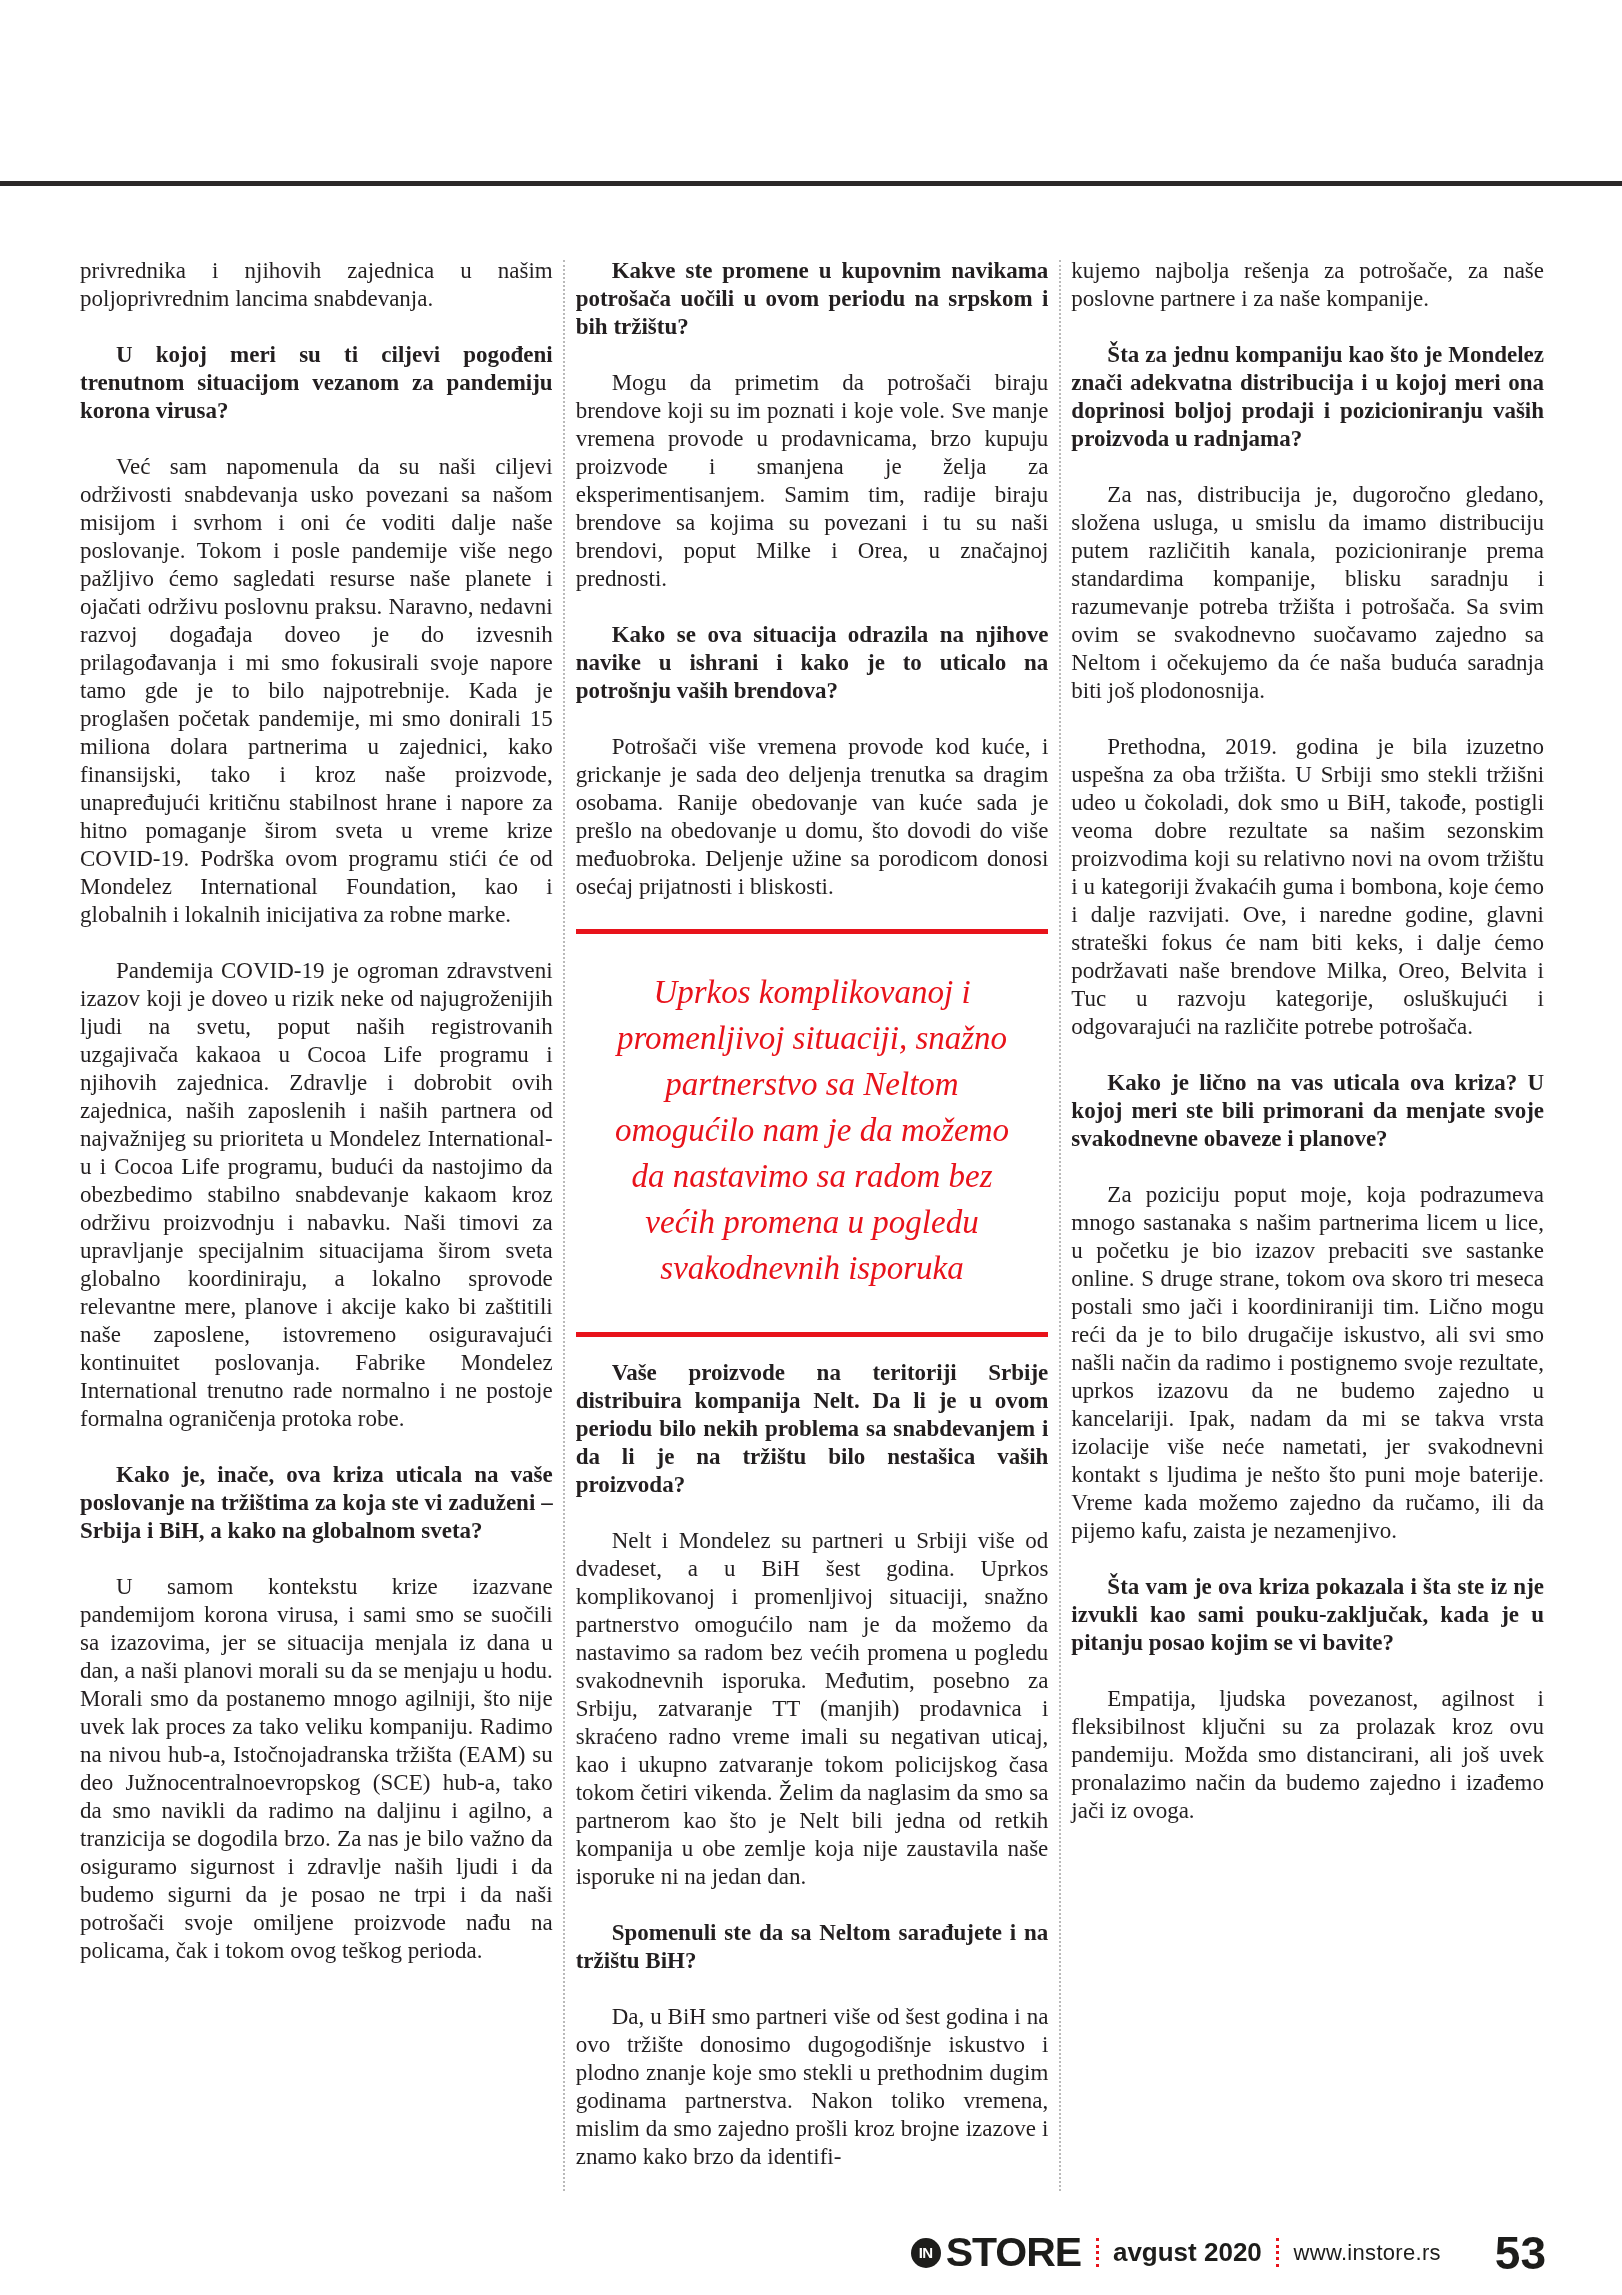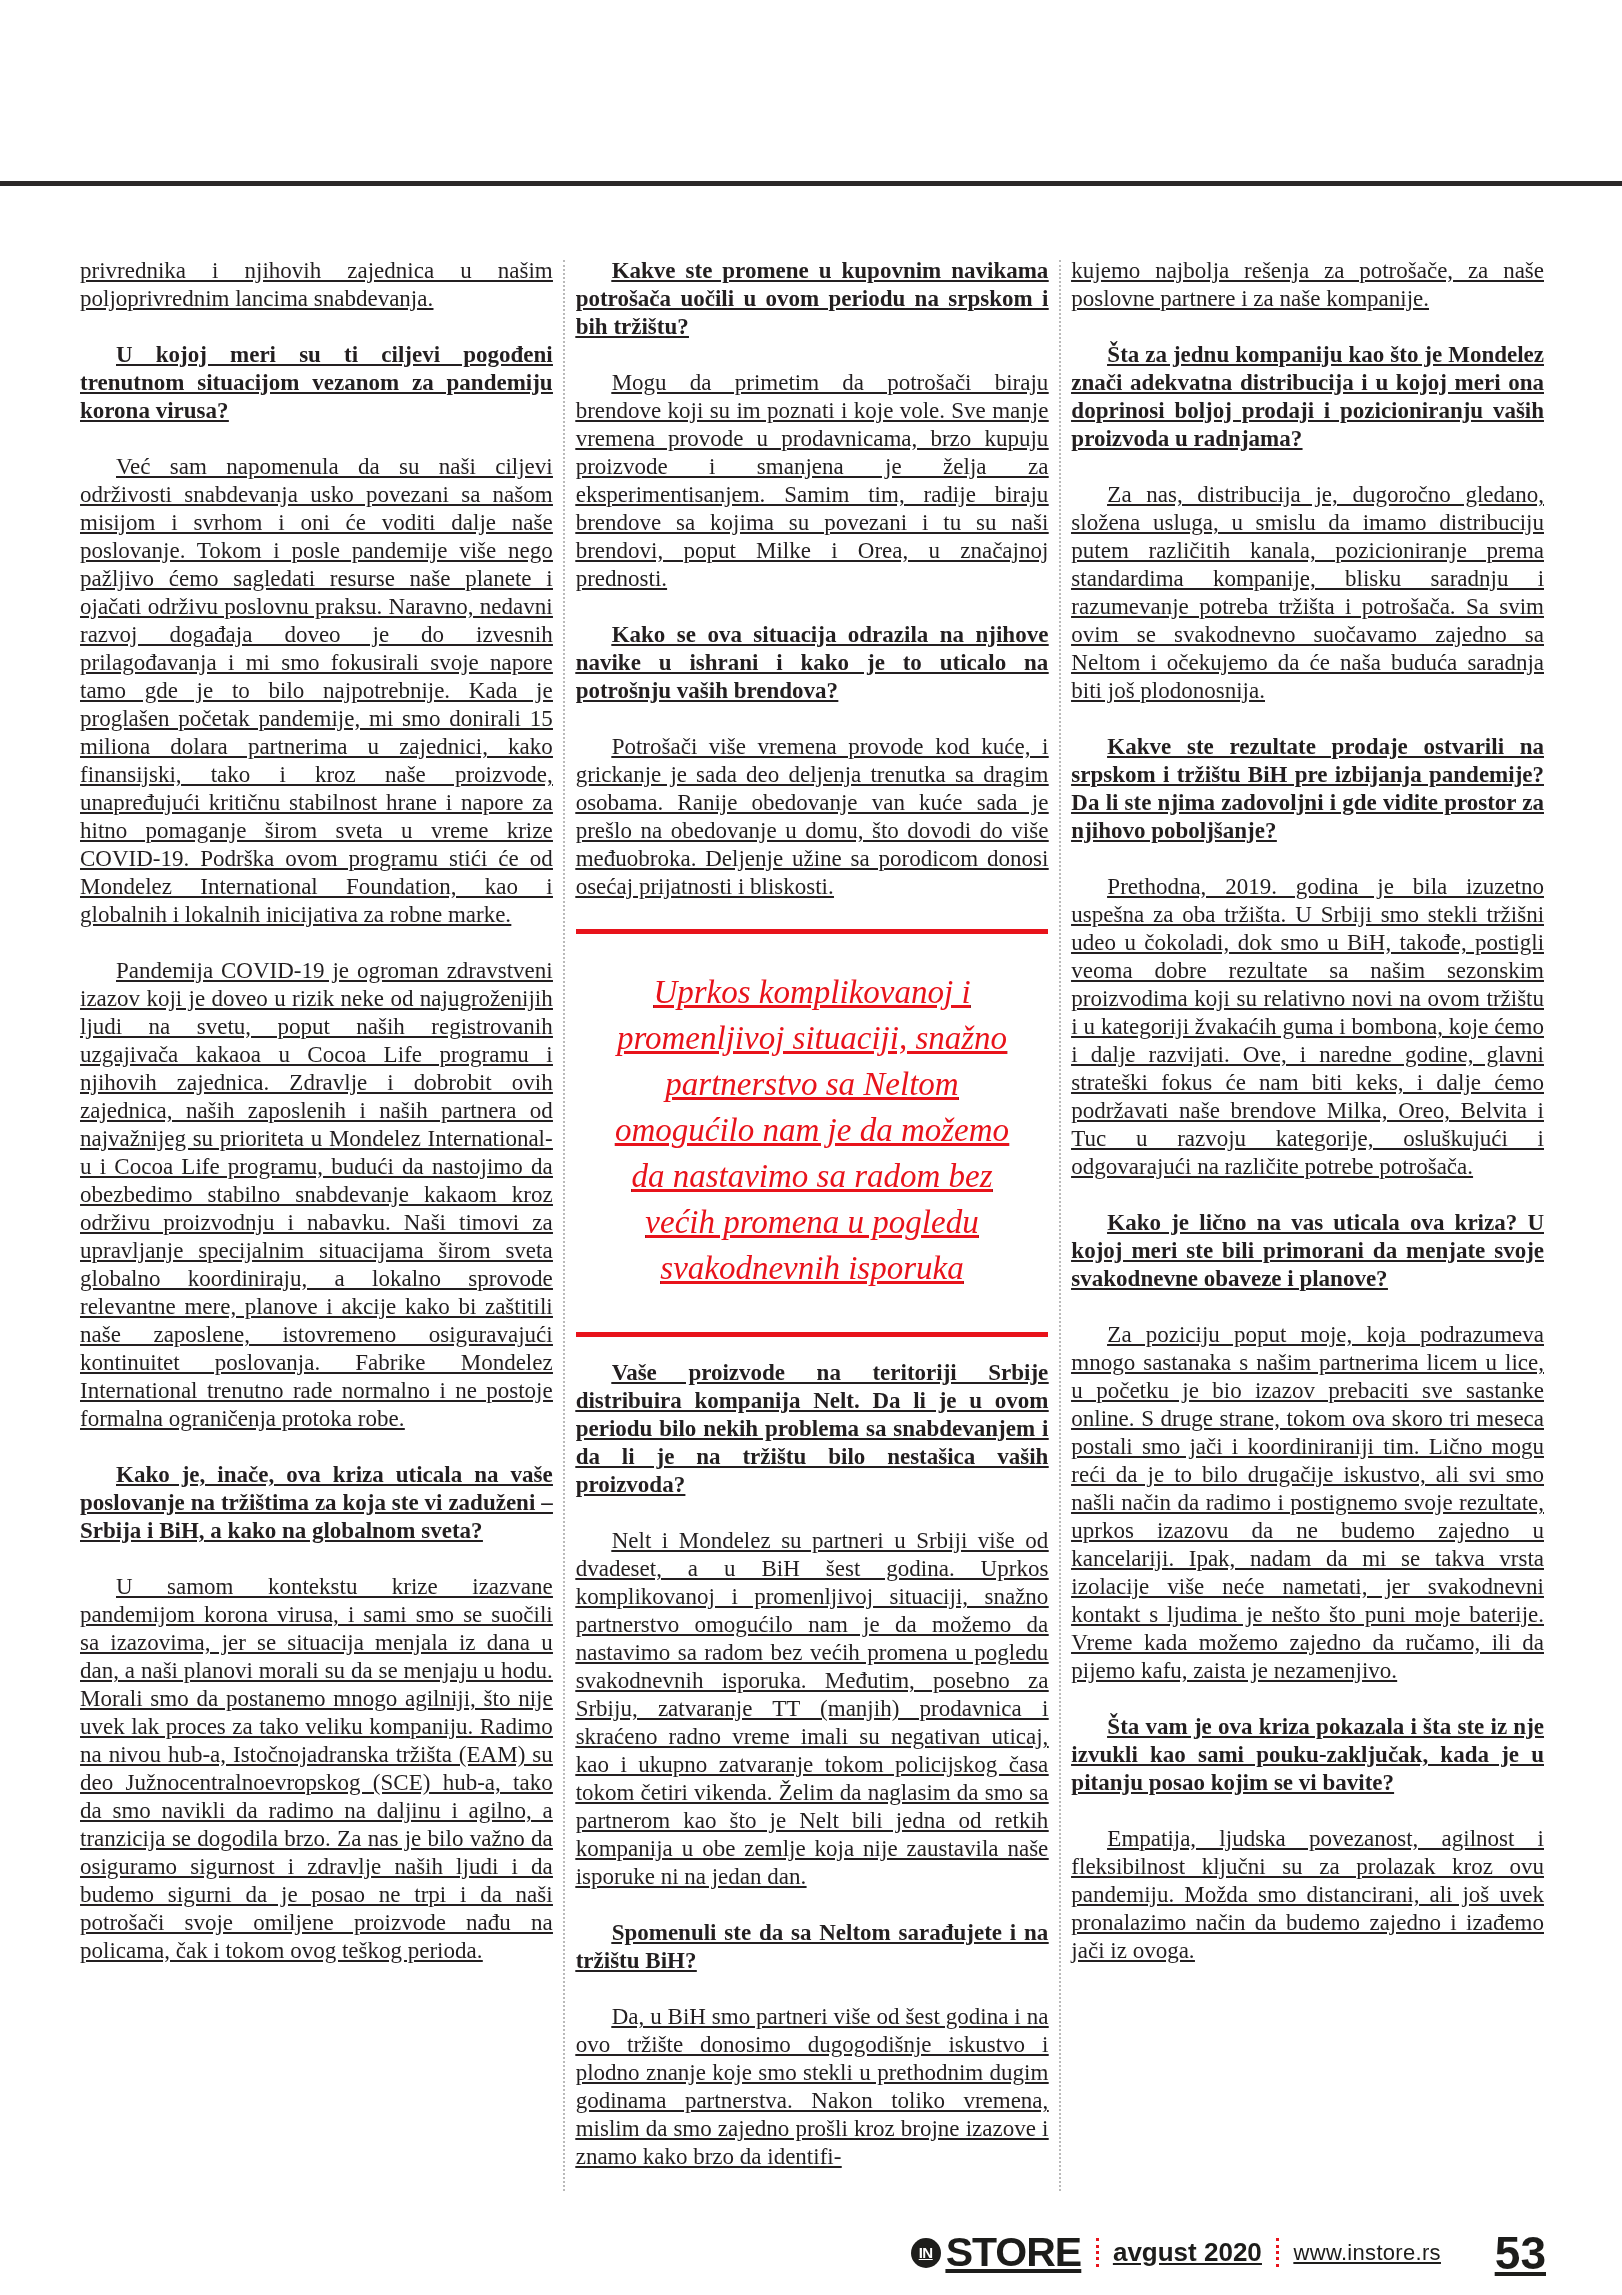--- a/index.html
+++ b/index.html
@@ -1,15 +1,15 @@
 <!DOCTYPE html>
 <html lang="sr" style="font-size:10.5px"><head>
 <meta charset="utf-8">
 <style>
-  * { box-sizing: border-box; margin: 0; padding: 0; text-decoration: underline; }
+  * { box-sizing: border-box; margin: 0; padding: 0; }
   html, body { background: #ffffff; }
   body { width: 1623px; height: 2295px; position: relative; }
   .page {
     position: absolute; left: 0; top: 0; width: 1623px; height: 2295px;
     background: #ffffff; overflow: hidden;
     font-family: "Liberation Serif", serif; color: #231f20;
   }
   .top-rule {
     position: absolute; left: 0; top: 181px; width: 1623px; height: 4.6px;
     background: #2b2828;
@@ -97,21 +97,20 @@
       <p class="question indent">Spomenuli ste da sa Neltom sarađujete i na tržištu BiH?</p>
       <p class="para indent">Da, u BiH smo partneri više od šest godina i na ovo tržište donosimo dugogodišnje iskustvo i plodno znanje koje smo stekli u prethodnim dugim godinama partnerstva. Nakon toliko vremena, mislim da smo zajedno prošli kroz brojne izazove i znamo kako brzo da identifi-</p>
     </div>
 
     <div class="col-divider"></div>
 
     <div class="col">
       <p class="para">kujemo najbolja rešenja za potrošače, za naše poslovne partnere i za naše kompanije.</p>
       <p class="question indent">Šta za jednu kompaniju kao što je Mondelez znači adekvatna distribucija i u kojoj meri ona doprinosi boljoj prodaji i pozicioniranju vaših proizvoda u radnjama?</p>
       <p class="para indent">Za nas, distribucija je, dugoročno gledano, složena usluga, u smislu da imamo distribuciju putem različitih kanala, pozicioniranje prema standardima kompanije, blisku saradnju i razumevanje potreba tržišta i potrošača. Sa svim ovim se svakodnevno suočavamo zajedno sa Neltom i očekujemo da će naša buduća saradnja biti još plodonosnija.</p>
-      <p class="question indent">Kakve ste rezultate prodaje ostvarili na srpskom i tržištu BiH pre izbijanja pandemije? Da li ste njima zadovoljni i gde vidite prostor za njihovo poboljšanje?</p>
       <p class="para indent">Prethodna, 2019. godina je bila izuzetno uspešna za oba tržišta. U Srbiji smo stekli tržišni udeo u čokoladi, dok smo u BiH, takođe, postigli veoma dobre rezultate sa našim sezonskim proizvodima koji su relativno novi na ovom tržištu i u kategoriji žvakaćih guma i bombona, koje ćemo i dalje razvijati. Ove, i naredne godine, glavni strateški fokus će nam biti keks, i dalje ćemo podržavati naše brendove Milka, Oreo, Belvita i Tuc u razvoju kategorije, osluškujući i odgovarajući na različite potrebe potrošača.</p>
       <p class="question indent">Kako je lično na vas uticala ova kriza? U kojoj meri ste bili primorani da menjate svoje svakodnevne obaveze i planove?</p>
       <p class="para indent">Za poziciju poput moje, koja podrazumeva mnogo sastanaka s našim partnerima licem u lice, u početku je bio izazov prebaciti sve sastanke online. S druge strane, tokom ova skoro tri meseca postali smo jači i koordiniraniji tim. Lično mogu reći da je to bilo drugačije iskustvo, ali svi smo našli način da radimo i postignemo svoje rezultate, uprkos izazovu da ne budemo zajedno u kancelariji. Ipak, nadam da mi se takva vrsta izolacije više neće nametati, jer svakodnevni kontakt s ljudima je nešto što puni moje baterije. Vreme kada možemo zajedno da ručamo, ili da pijemo kafu, zaista je nezamenjivo.</p>
       <p class="question indent">Šta vam je ova kriza pokazala i šta ste iz nje izvukli kao sami pouku-zaključak, kada je u pitanju posao kojim se vi bavite?</p>
       <p class="para indent">Empatija, ljudska povezanost, agilnost i fleksibilnost ključni su za prolazak kroz ovu pandemiju. Možda smo distancirani, ali još uvek pronalazimo način da budemo zajedno i izađemo jači iz ovoga.</p>
     </div>
 
   </div>
 
   <div class="footer">

